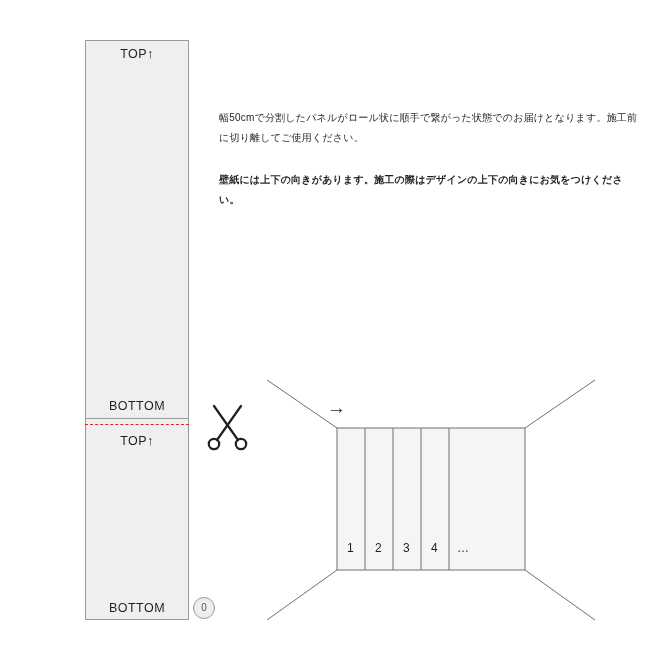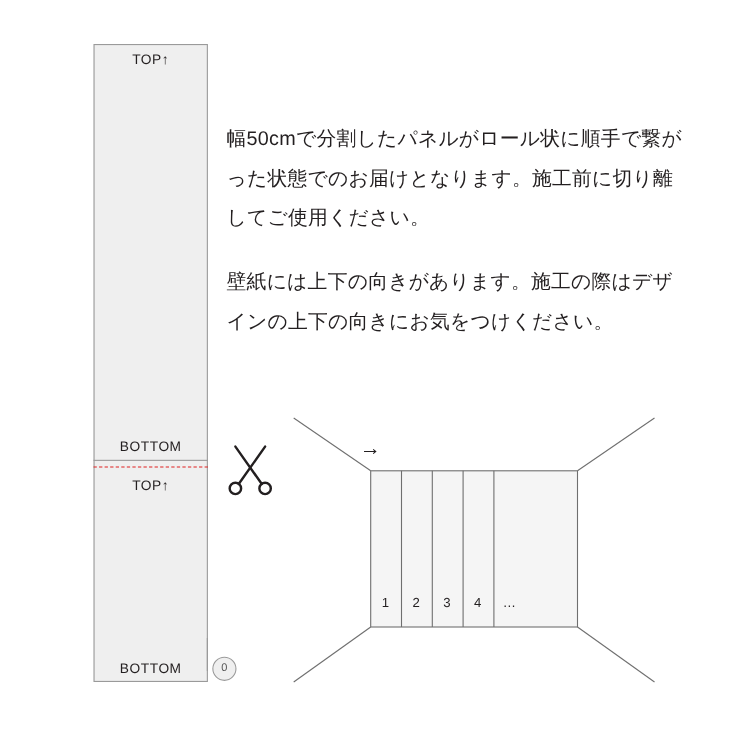--- a/index.html
+++ b/index.html
@@ -92,32 +92,32 @@
     position: absolute;
     left: 198px;
     top: 400px;
     width: 46px;
     height: 52px;
   }
 
   
   .textblock {
     position: absolute;
-    left: 199px;
+    left: 212px;
     top: 108px;
     width: 420px;
-    font-size: 18px;
+    font-size: 10px;
     line-height: 2.0;
     color: #231f20;
     letter-spacing: 0.2px;
   }
   .textblock p {
     margin: 0 0 22px 0;
   }
-  .textblock p:last-child { margin-bottom: 0; }
+  .textblock p:last-child { margin-bottom: 0; font-weight: bold; }
 
   
   .room {
     position: absolute;
     left: 258px;
     top: 370px;
     width: 380px;
     height: 260px;
   }
 </style>

